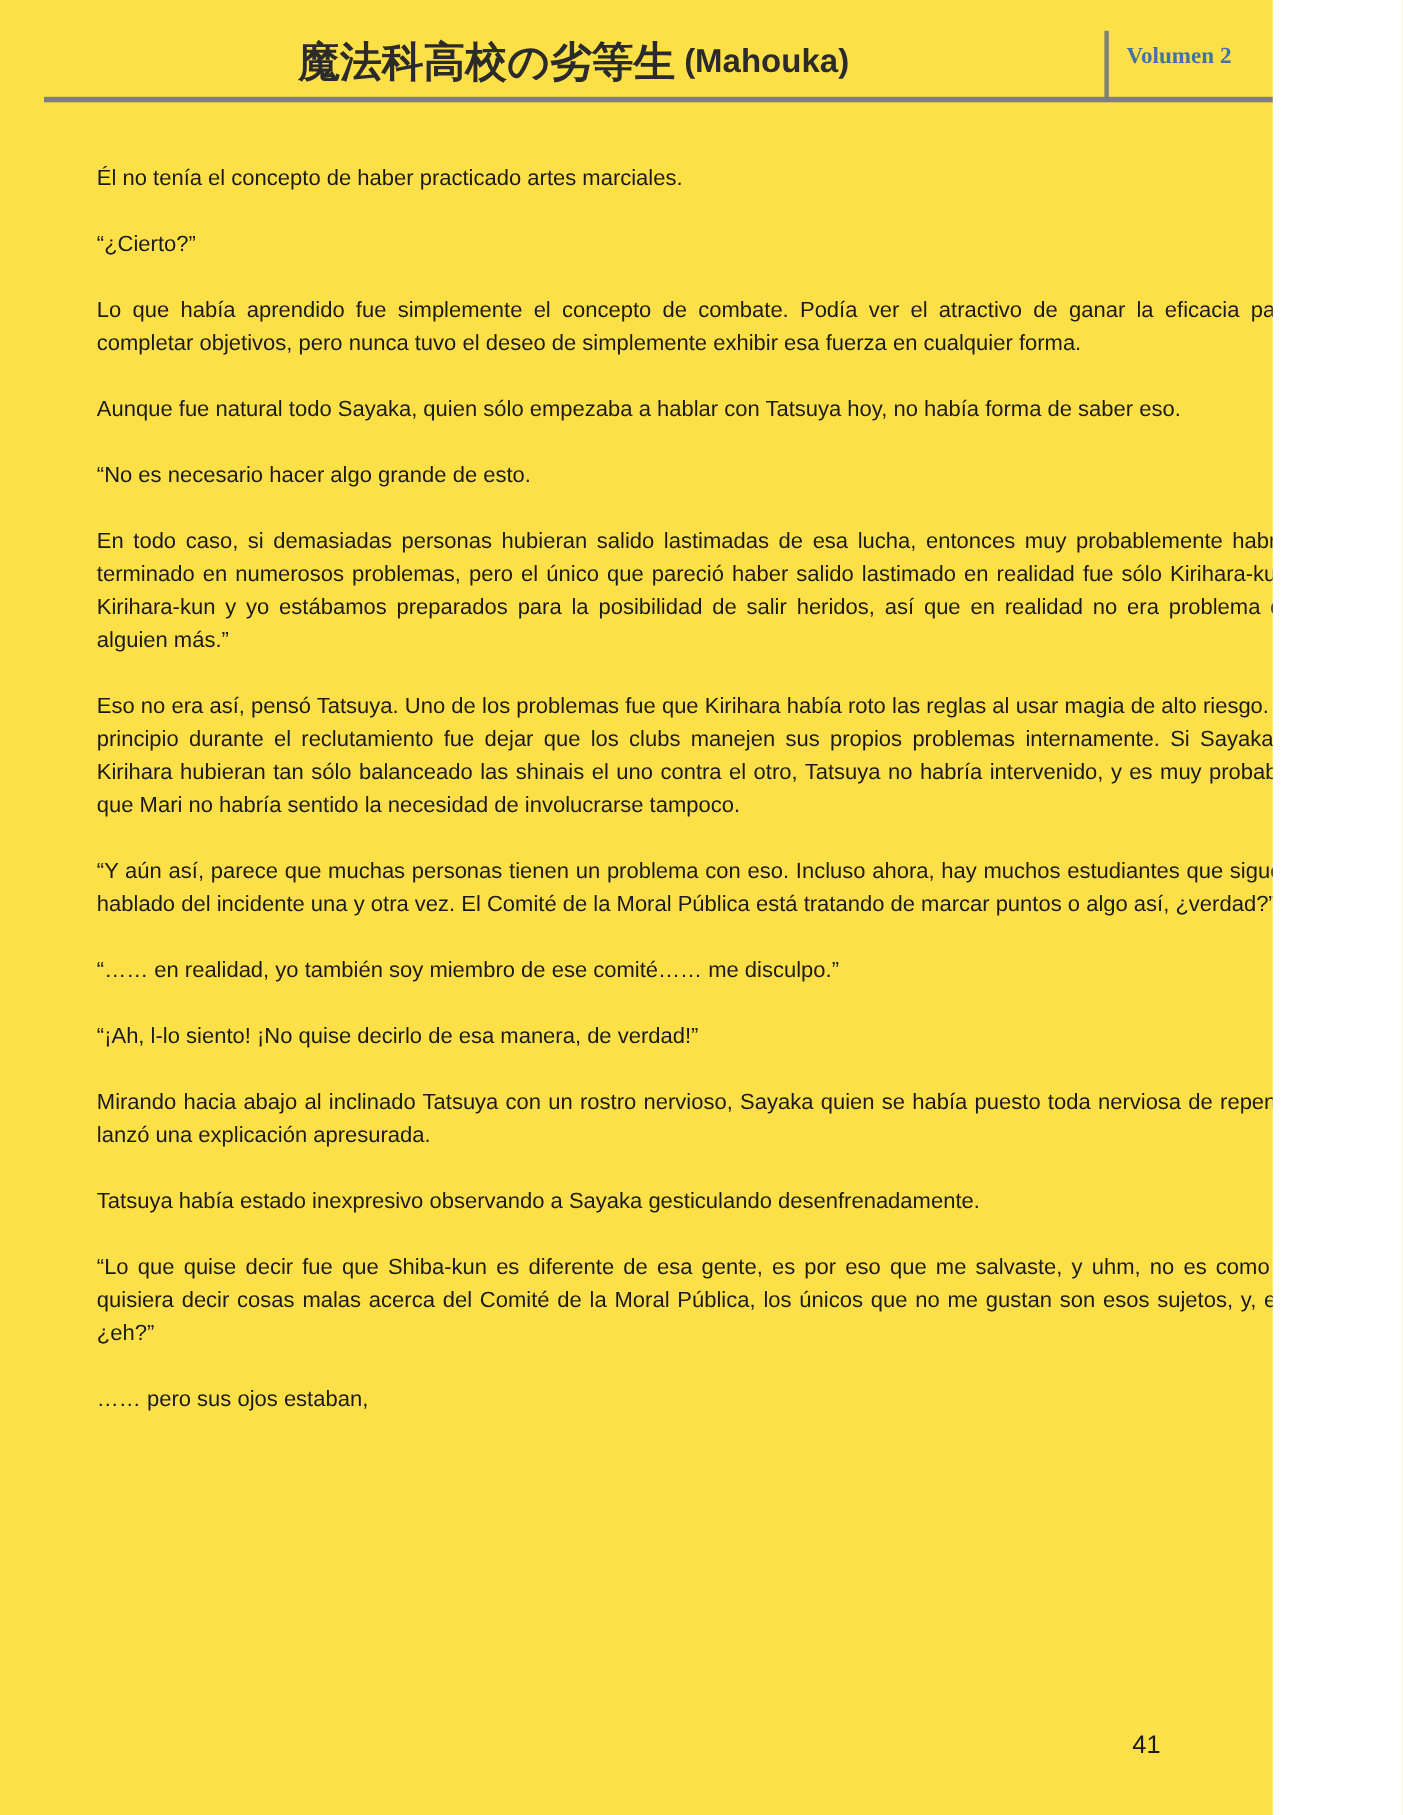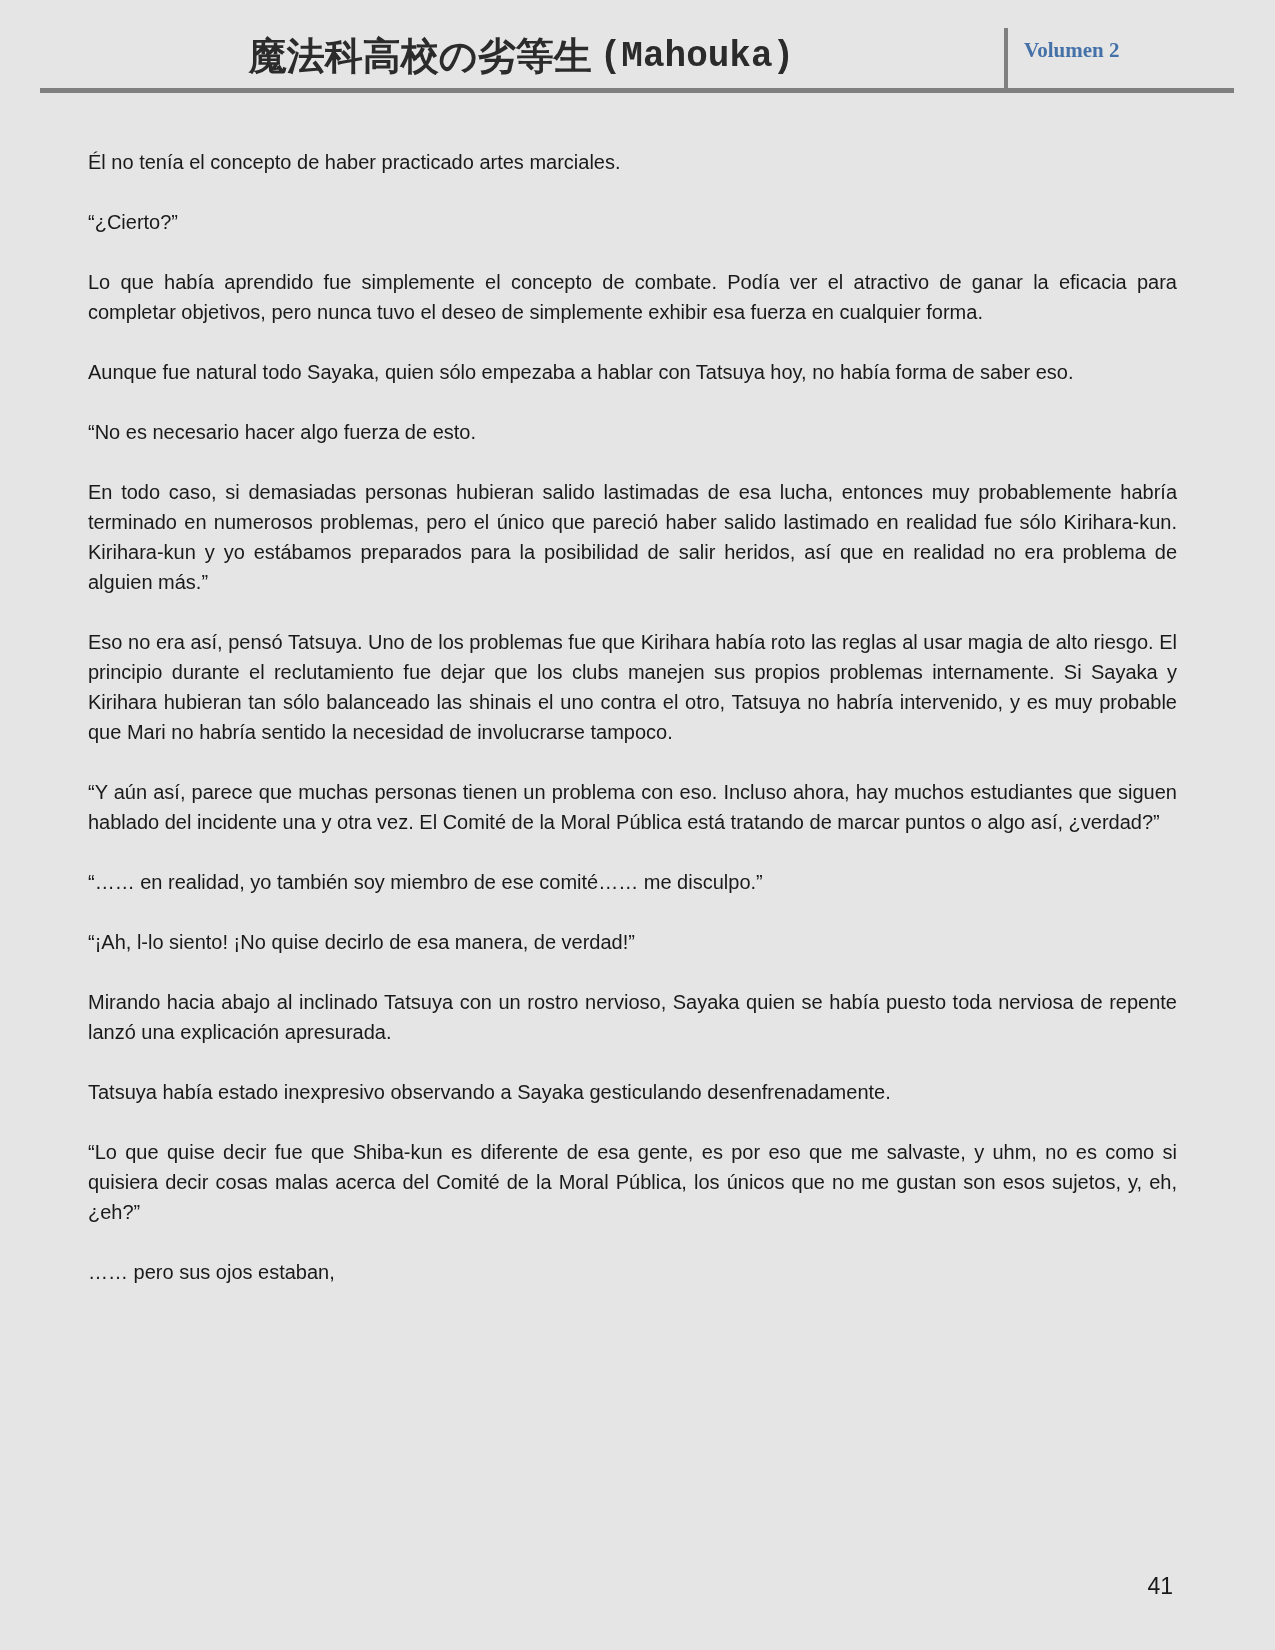--- a/index.html
+++ b/index.html
@@ -2,23 +2,23 @@
 <html><head>
 <meta charset="utf-8">
 <style>
   html, body {
     margin: 0;
     padding: 0;
     background: #ffffff;
   }
   .page {
     position: relative;
-    width: 1275px;
+    width: 1157px;
     height: 1650px;
-    background: #e5e5e5;
+    background: #fde047;
     overflow: hidden;
     font-family: "Liberation Sans", sans-serif;
   }
 
   
   .header {
     position: absolute;
     left: 40px;
     top: 24px;
     width: 1195px;
@@ -35,23 +35,23 @@
     justify-content: center;
     color: #2b2b2b;
     white-space: nowrap;
   }
   .title-jp {
     font-family: "Liberation Serif", serif;
     font-weight: 700;
     font-size: 38px;
   }
   .title-suffix {
-    font-family: Liberation Mono, monospace;
+    font-family: Liberation Sans, sans-serif;
     font-weight: 700;
-    font-size: 36px;
+    font-size: 30px;
     margin-left: 8px;
   }
   .v-divider {
     position: absolute;
     left: 964px;
     top: 4px;
     width: 4px;
     height: 64px;
     background: #7f7f7f;
   }
@@ -119,21 +119,21 @@
   <div class="content">
 
       <p>Él no tenía el concepto de haber practicado artes marciales.</p>
 
       <p>“¿Cierto?”</p>
 
       <p>Lo que había aprendido fue simplemente el concepto de combate. Podía ver el atractivo de ganar la eficacia para completar objetivos, pero nunca tuvo el deseo de simplemente exhibir esa fuerza en cualquier forma.</p>
 
       <p>Aunque fue natural todo Sayaka, quien sólo empezaba a hablar con Tatsuya hoy, no había forma de saber eso.</p>
 
-      <p>“No es necesario hacer algo fuerza de esto.</p>
+      <p>“No es necesario hacer algo grande de esto.</p>
 
       <p>En todo caso, si demasiadas personas hubieran salido lastimadas de esa lucha, entonces muy probablemente habría terminado en numerosos problemas, pero el único que pareció haber salido lastimado en realidad fue sólo Kirihara-kun. Kirihara-kun y yo estábamos preparados para la posibilidad de salir heridos, así que en realidad no era problema de alguien más.”</p>
 
       <p>Eso no era así, pensó Tatsuya. Uno de los problemas fue que Kirihara había roto las reglas al usar magia de alto riesgo. El principio durante el reclutamiento fue dejar que los clubs manejen sus propios problemas internamente. Si Sayaka y Kirihara hubieran tan sólo balanceado las shinais el uno contra el otro, Tatsuya no habría intervenido, y es muy probable que Mari no habría sentido la necesidad de involucrarse tampoco.</p>
 
 
       <p>“Y aún así, parece que muchas personas tienen un problema con eso. Incluso ahora, hay muchos estudiantes que siguen hablado del incidente una y otra vez. El Comité de la Moral Pública está tratando de marcar puntos o algo así, ¿verdad?”</p>
 
       <p>“…… en realidad, yo también soy miembro de ese comité…… me disculpo.”</p>
 

